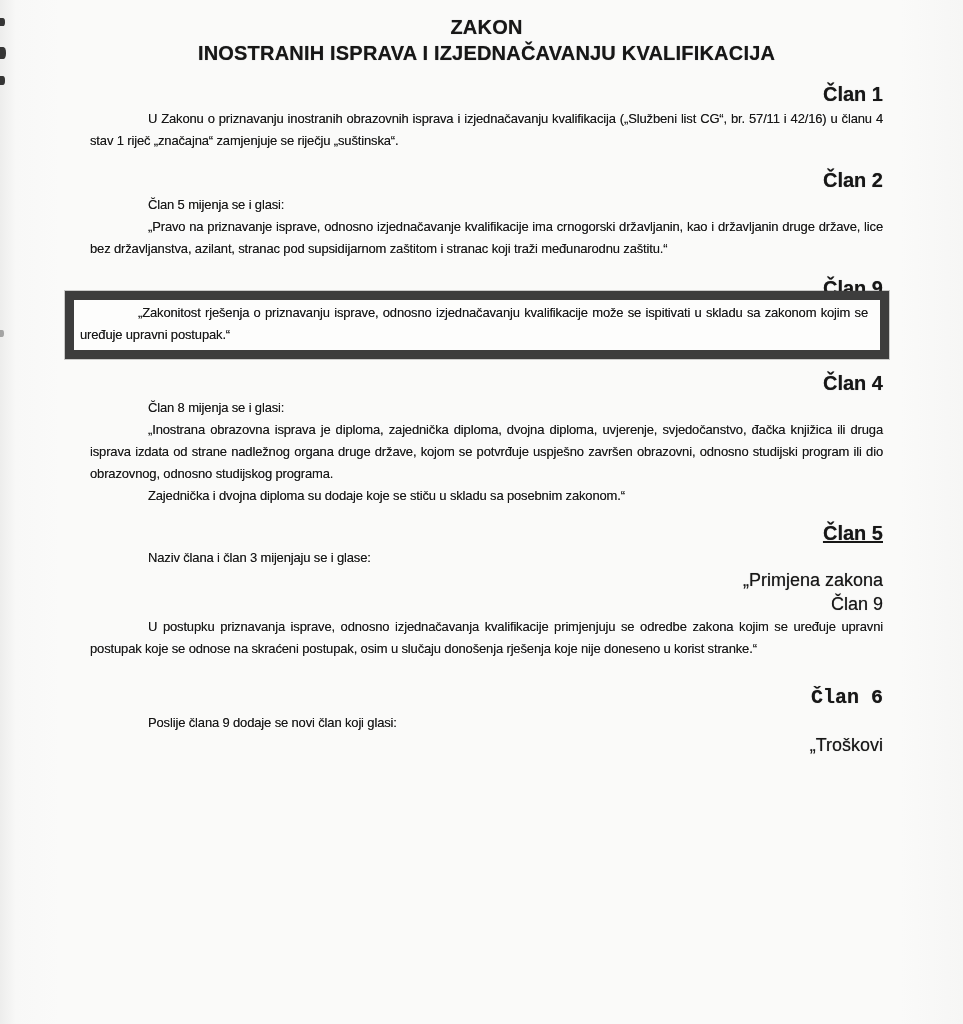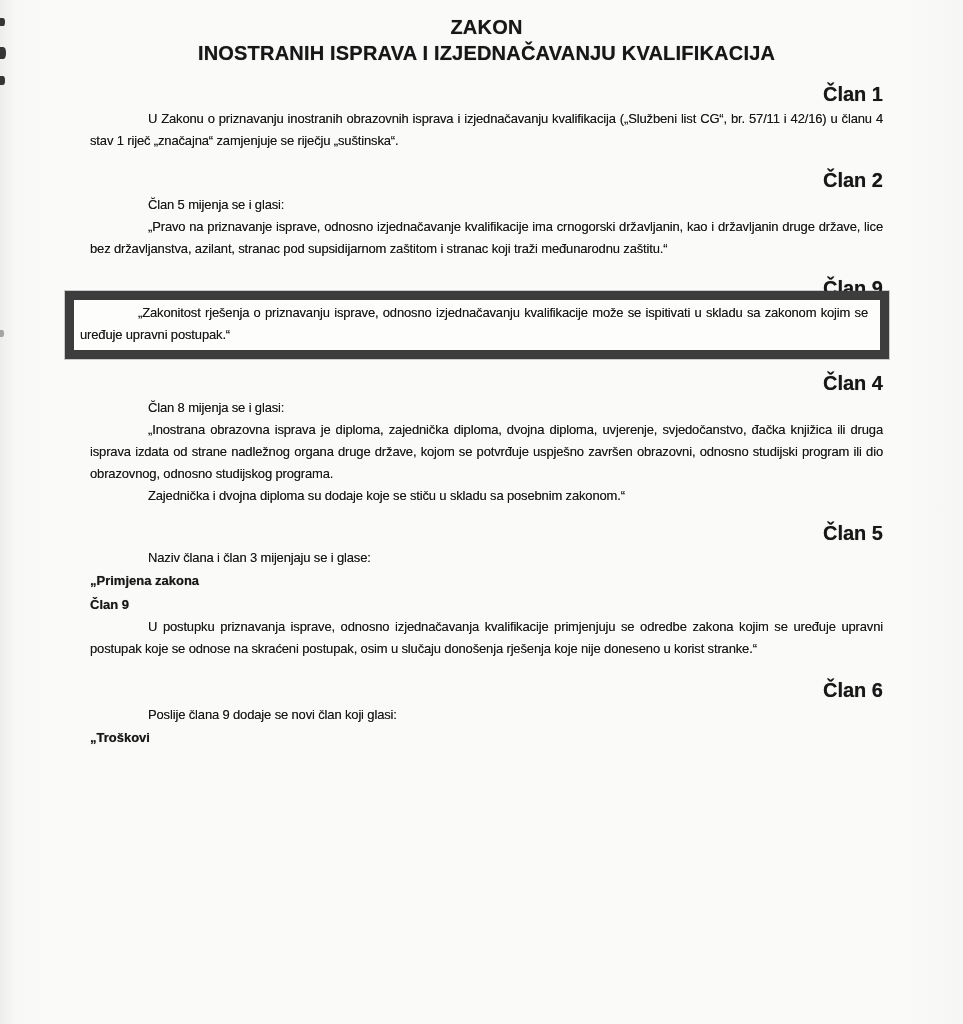--- a/index.html
+++ b/index.html
@@ -52,41 +52,41 @@
   .para {
     font-size: 13px;
     line-height: 22px;
     letter-spacing: -0.15px;
     text-align: justify;
     text-indent: 58px;
     text-shadow: 0 0 0.6px rgba(15,15,15,0.55);
   }
 
   .center-line {
-    font-size: 13px;
+    font-size: 18px;
     line-height: 23.5px;
-    font-weight: bold;
-    text-align: left;
+    font-weight: normal;
+    text-align: right;
     text-shadow: 0 0 0.7px rgba(10,10,10,0.6);
   }
 
   .highlight-box {
     position: relative;
     z-index: 2;
     border: 9px solid #3d3d3d;
     background: #fdfdfc;
     box-shadow: 0 0 0 1px rgba(60,60,60,0.25);
     margin: -9px -6px 0 -25px;
     padding: 2px 12px 4px 6px;
   }
   .clan3 { margin-bottom: -1px; }
 
   .a4 { margin-top: 12px; }
-  .a5 { margin-top: 14px; }
-  .a6 { margin-top: 18px; }
+  .a5 { margin-top: 14px; text-decoration: underline; }
+  .a6 { margin-top: 26px; font-family: Liberation Mono, monospace; }
 </style>
 </head>
 <body>
 
 <div class="page">
 
   <div class="scan-tick tick-1"></div>
   <div class="scan-tick tick-2"></div>
   <div class="scan-tick tick-3"></div>
   <div class="scan-tick smudge-1"></div>

